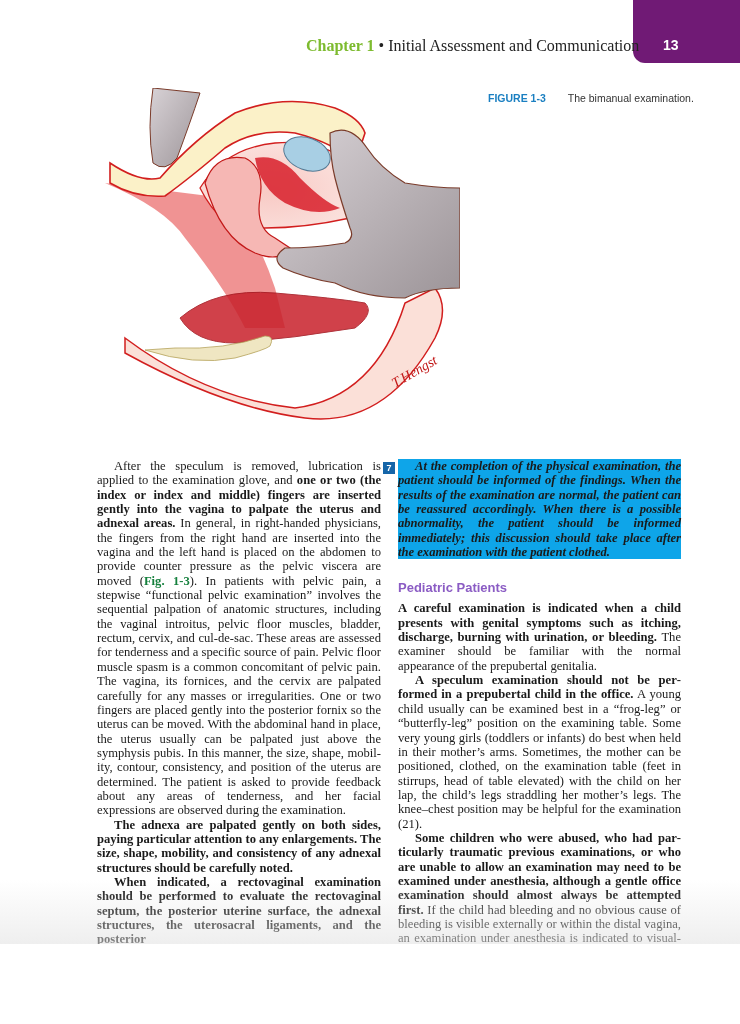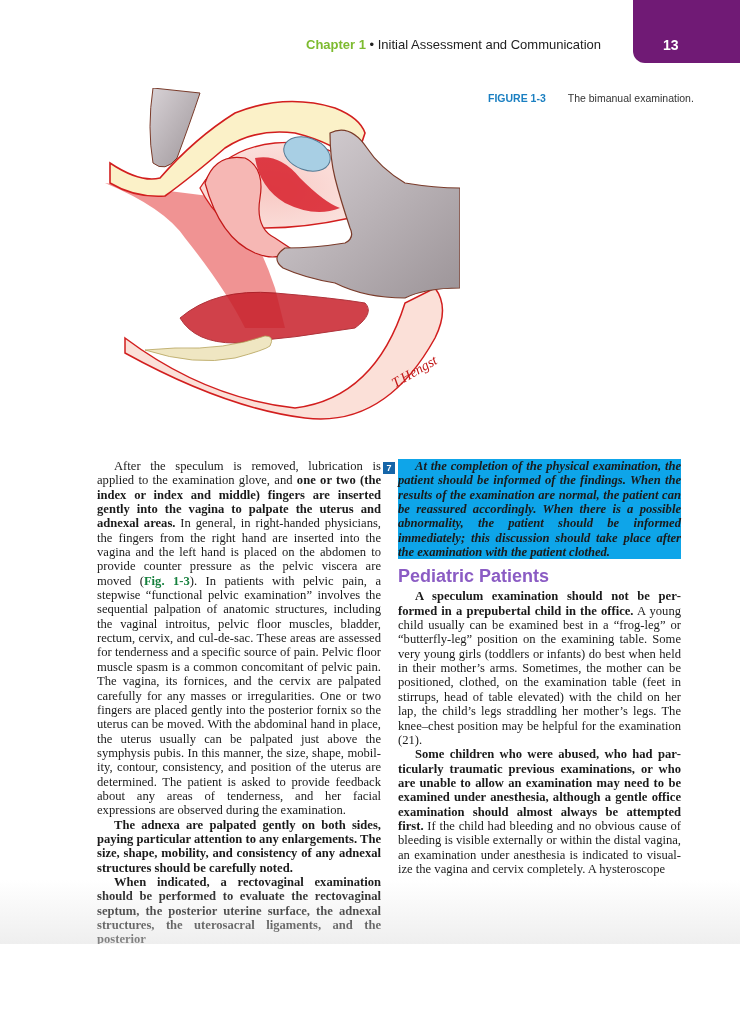--- a/index.html
+++ b/index.html
@@ -1,33 +1,33 @@
 <!DOCTYPE html>
 <html><head>
 <meta charset="utf-8">
 <style>
   html, body { margin:0; padding:0; }
   body { width:740px; height:1024px; background:#ffffff; position:relative; overflow:hidden; font-family:"Liberation Serif", serif; color:#1a1a1a; }
-  .header { position:absolute; top:37px; left:306px; font-family:Liberation Sans, sans-serif; font-size:13px; color:#222; white-space:nowrap; }
+  .header { position:absolute; top:37px; left:306px; font-family:Liberation Serif, serif; font-size:16px; color:#222; white-space:nowrap; }
   .header .ch { color:#7dbb2f; font-weight:bold; }
   .page-tab { position:absolute; top:0; left:633px; width:112px; height:63px; background:#701a75; border-bottom-left-radius:12px; }
   .page-tab span { position:absolute; left:30px; top:37px; color:#fff; font-family:"Liberation Sans", sans-serif; font-weight:bold; font-size:14px; }
   .fig-caption { position:absolute; top:92px; left:488px; font-family:"Liberation Sans", sans-serif; font-size:10.5px; color:#333; white-space:nowrap; }
   .fig-caption .lbl { color:#1a7fc1; font-weight:bold; margin-right:22px; }
   .figure { position:absolute; top:88px; left:105px; width:355px; height:365px; }
   .col { position:absolute; top:459px; width:284px; font-size:12.6px; line-height:14.35px; text-align:justify; hyphens:manual; }
   .col p { margin:0; }
   .col .ind { text-indent:17px; }
   .left { left:97px; }
   .right { left:398px; width:283px; }
   b { font-weight:bold; }
   .figref { color:#15803d; font-weight:bold; }
   .hl { background:#0ea5e9;font-style:italic; }
   .marker { position:absolute; top:462px; left:383px; width:12px; height:12px; background:#1565a8; color:#fff; font-family:"Liberation Sans", sans-serif; font-weight:bold; font-size:9px; text-align:center; line-height:12px; }
-  .section { font-family:"Liberation Sans", sans-serif; color:#8b5cc4; font-size:18px; font-weight:bold; margin:8px 0 4px 0; line-height:18px; text-align:left; }
+  .section { font-family:"Liberation Sans", sans-serif; color:#8b5cc4; font-size:13px; font-weight:bold; margin:20px 0 4px 0; line-height:18px; text-align:left; }
   .fade { position:absolute; left:0; top:880px; width:740px; height:64px; background:linear-gradient(to bottom, rgba(255,255,255,0), rgba(225,225,225,0.55)); pointer-events:none; }
   .footer { position:absolute; left:0; top:944px; width:740px; height:80px; background:#fff; }
 </style>
 </head>
 <body>
 
 <div class="page-tab">
   <span>13</span>
 </div>
 
@@ -80,20 +80,21 @@
 
 <div class="col left">
   <p class="ind"><span>After the speculum is removed, lubrication is applied to the examination glove, and </span><b>one or two (the index or index and middle) fingers are inserted gently into the vagina to palpate the uterus and adnexal areas.</b><span> In general, in right-handed physicians, the fingers from the right hand are inserted into the vagina and the left hand is placed on the abdomen to provide counter pressure as the pelvic viscera are moved (</span><span class="figref">Fig. 1-3</span><span>). In patients with pelvic pain, a stepwise “functional pelvic examination” involves the sequential palpation of anatomic structures, including the vaginal introitus, pelvic floor muscles, bladder, rectum, cervix, and cul-de-sac. These areas are assessed for tenderness and a specific source of pain. Pelvic floor muscle spasm is a common concomitant of pelvic pain. The vagina, its fornices, and the cervix are palpated carefully for any masses or irregularities. One or two fingers are placed gently into the posterior fornix so the uterus can be moved. With the abdominal hand in place, the uterus usually can be palpated just above the symphysis pubis. In this manner, the size, shape, mobil­ity, contour, consistency, and position of the uterus are determined. The patient is asked to provide feedback about any areas of tenderness, and her facial expressions are observed during the examination.</span></p>
   <p class="ind"><b>The adnexa are palpated gently on both sides, paying particular attention to any enlargements. The size, shape, mobility, and consistency of any adnexal structures should be carefully noted.</b></p>
   <p class="ind"><b>When indicated, a rectovaginal examination should be performed to evaluate the rectovaginal sep­tum, the posterior uterine surface, the adnexal struc­tures, the uterosacral ligaments, and the posterior</b></p>
 </div>
 
 <div class="col right">
   <p class="ind hl"><b>At the completion of the physical examination, the patient should be informed of the findings. When the results of the examination are normal, the patient can be reassured accordingly. When there is a pos­sible abnormality, the patient should be informed immediately; this discussion should take place after the examination with the patient clothed.</b></p>
   <div class="section">Pediatric Patients</div>
+  <p><b>A careful examination is indicated when a child presents with genital symptoms such as itching, discharge, burning with urination, or bleeding.</b><span> The examiner should be familiar with the normal appearance of the prepubertal genitalia.</span></p>
   <p class="ind"><b>A speculum examination should not be per­formed in a prepubertal child in the office.</b><span> A young child usually can be examined best in a “frog-leg” or “butterfly-leg” position on the examining table. Some very young girls (toddlers or infants) do best when held in their mother’s arms. Sometimes, the mother can be positioned, clothed, on the examination table (feet in stirrups, head of table elevated) with the child on her lap, the child’s legs straddling her mother’s legs. The knee–chest position may be helpful for the examination (21).</span></p>
   <p class="ind"><b>Some children who were abused, who had par­ticularly traumatic previous examinations, or who are unable to allow an examination may need to be examined under anesthesia, although a gentle office examination should almost always be attempted first.</b><span> If the child had bleeding and no obvious cause of bleeding is visible externally or within the distal vagina, an examination under anesthesia is indicated to visual­ize the vagina and cervix completely. A hysteroscope</span></p>
 </div>
 
 <div class="fade"></div>
 
 <div class="footer">
   
   
   

